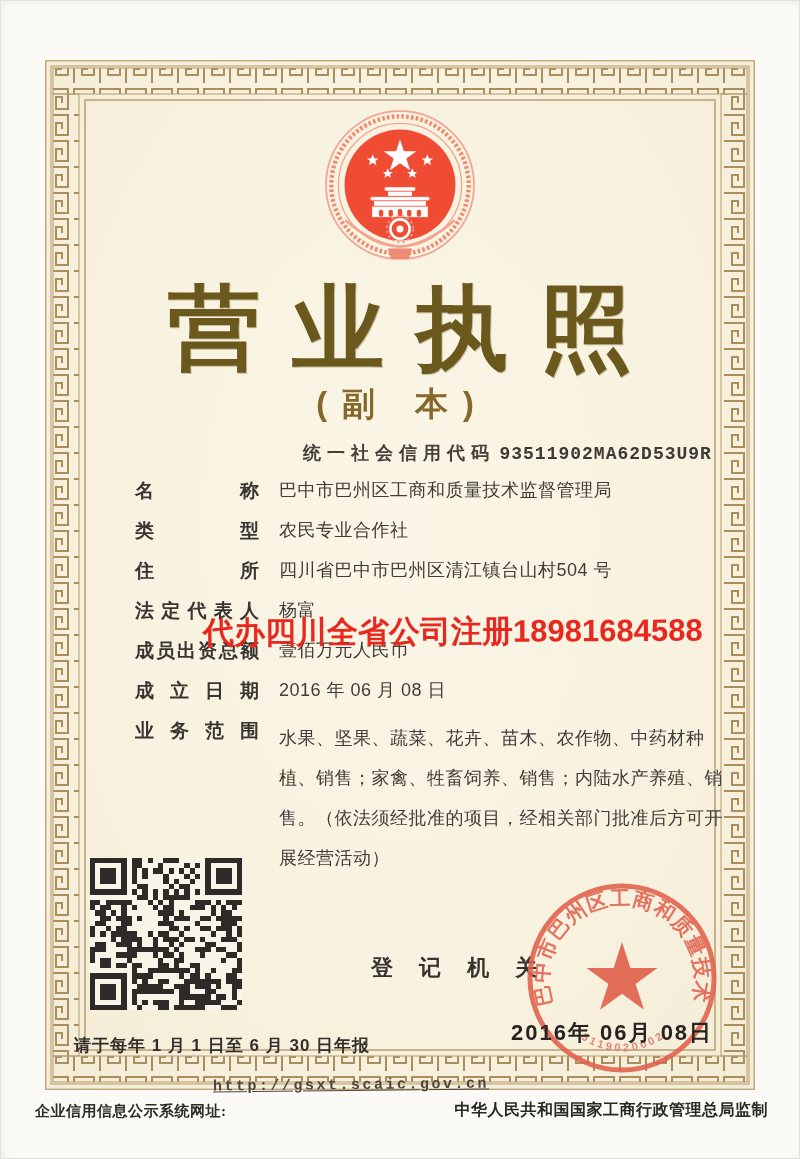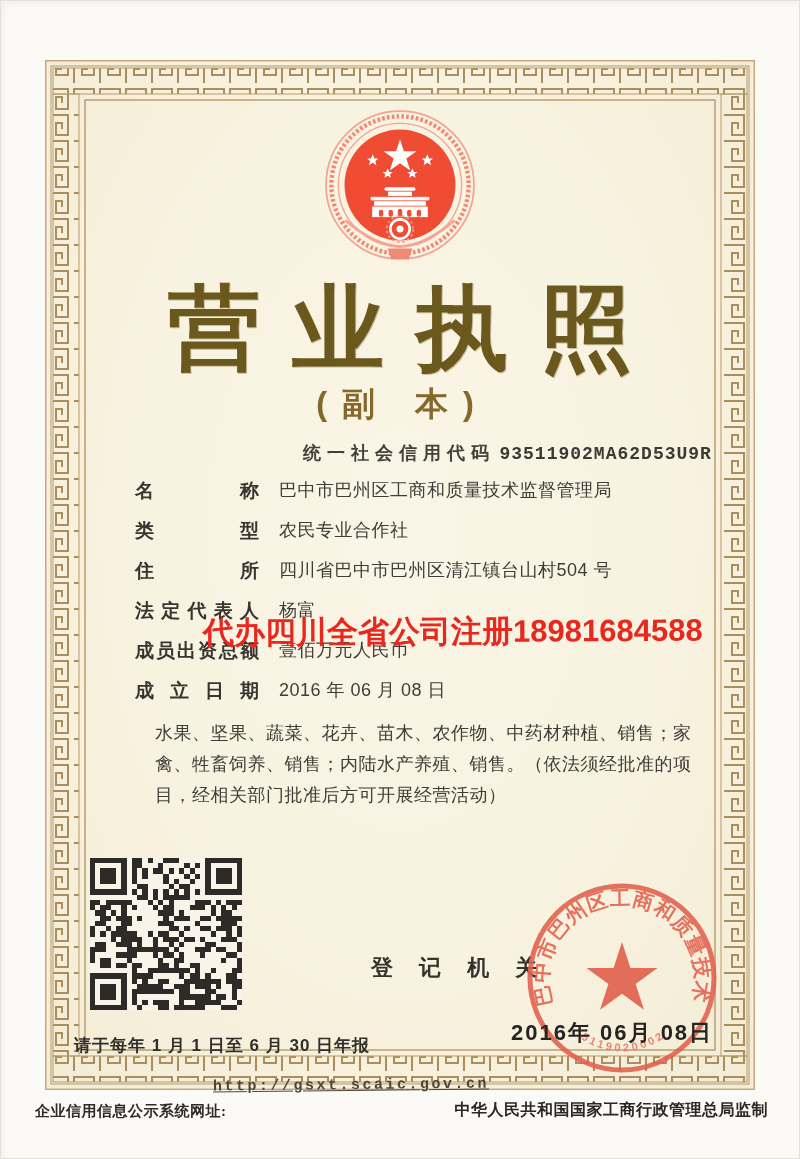--- a/index.html
+++ b/index.html
@@ -44,21 +44,21 @@
   .code-value{font-size:18px;color:#3d3a35;letter-spacing:1px;
     font-family:"Liberation Mono","DejaVu Sans Mono",monospace;font-weight:600;}
 
   .rows{position:absolute;left:90px;top:418px;width:588px;}
   .row{display:flex;margin-bottom:15px;line-height:25px;}
   .row .lbl{
     width:124px;flex:0 0 124px;font-size:19px;font-weight:bold;color:#38342f;
     text-align:justify;text-align-last:justify;
   }
   .row .val{margin-left:20px;flex:1;font-size:18px;color:#403c37;letter-spacing:.5px;}
-  .row.scope .val{line-height:31px;}
+  .row.scope .val{line-height:40px;}
 
   .watermark{
     position:absolute;left:158px;top:551px;white-space:nowrap;z-index:5;
     font-size:31px;font-weight:600;color:var(--wm);letter-spacing:0px;
     transform:rotate(-.3deg);
   }
 
   .qr{position:absolute;left:45px;top:798px;width:152px;height:152px;}
   .annual-note{
     position:absolute;left:29px;top:974px;font-size:17px;font-weight:600;
@@ -192,20 +192,21 @@
         </div>
         <div class="row">
           <div class="lbl">成员出资总额</div>
           <div class="val">壹佰万元人民币</div>
         </div>
         <div class="row">
           <div class="lbl">成立日期</div>
           <div class="val">2016 年 06 月 08 日</div>
         </div>
         <div class="row scope">
+          <div class="lbl">业务范围</div>
           <div class="val">水果、坚果、蔬菜、花卉、苗木、农作物、中药材种植、销售；家禽、牲畜饲养、销售；内陆水产养殖、销售。（依法须经批准的项目，经相关部门批准后方可开展经营活动）</div>
         </div>
       </div>
 
     <div class="watermark">代办四川全省公司注册18981684588</div>
 
     <svg class="qr" id="qr" viewBox="0 0 29 29" shape-rendering="crispEdges">
         <rect x="0" y="0" width="29" height="29" fill="#f8f4e8"></rect>
         <rect x="8" y="0" width="1" height="1" fill="#2e2a28"></rect>
         <rect x="9" y="0" width="1" height="1" fill="#2e2a28"></rect>

